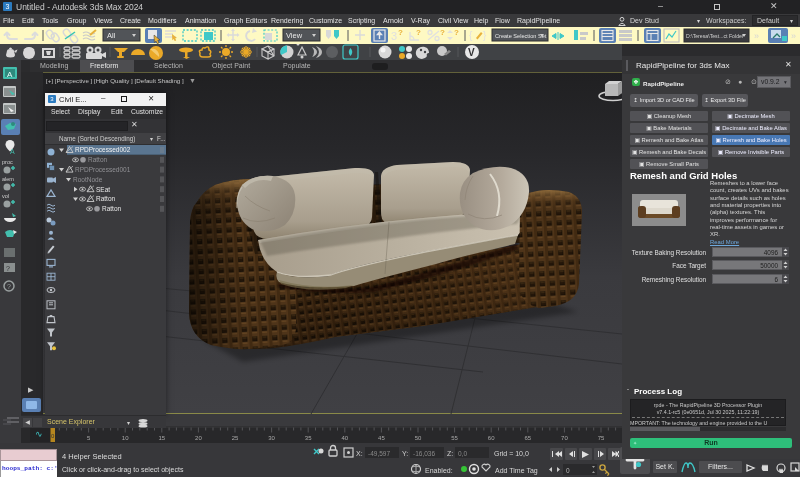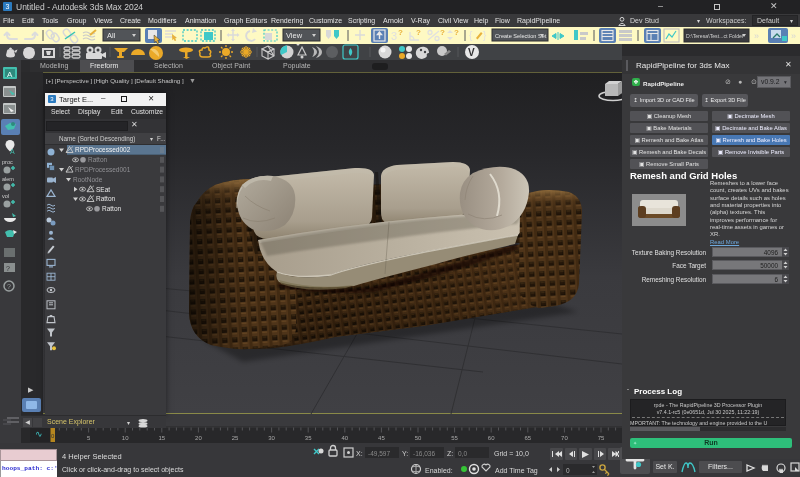--- a/index.html
+++ b/index.html
@@ -662,21 +662,21 @@
   <circle cx="37" cy="23" r="4" fill="none" stroke="#d8d8d8" stroke-width="1.2"></circle>
         <path d="M35 25 q1 -3 2 0 q1 -3 2 0 l0 3 l-3 0 z"></path>
   <rect x="47" y="18" width="8" height="8" fill="none" stroke="#d8d8d8" stroke-width="1.2"></rect>
         <path d="M51 22 l4 4 l-4 0 z"></path>
 </g>
 </svg>
 </div>
 <div class="abs" style="left:45px;top:93px;width:121px;height:322px;background:#3a3a3d;box-shadow:0 0 6px rgba(0,0,0,.5);">
 <div class="abs" style="left:0;top:0;width:121px;height:13px;background:#f2f2f2;"></div>
 <div class="abs" style="left:3px;top:2px;width:8px;height:8px;background:#2b7bc0;border-radius:1px;color:#fff;font-size:6px;text-align:center;line-height:8px;">3</div>
-<div class="txt" style="left:14px;top:2px;font-size:7.5px;color:#1a1a1a;">Target E...</div>
+<div class="txt" style="left:14px;top:2px;font-size:7.5px;color:#1a1a1a;">Civil E...</div>
 <div class="txt" style="left:56px;top:0px;font-size:8px;color:#1a1a1a;">–</div>
 <div class="abs" style="left:76px;top:3px;width:6px;height:6px;border:1px solid #1a1a1a;"></div>
 <div class="txt" style="left:103px;top:1px;font-size:7.5px;color:#1a1a1a;">✕</div>
 <div class="abs" style="left:0;top:13px;width:121px;height:13px;background:#2d2d2f;"></div>
 <div class="txt" style="left:6px;top:15px;font-size:6.8px;color:#e0e0e0;">Select</div>
 <div class="txt" style="left:33px;top:15px;font-size:6.8px;color:#e0e0e0;">Display</div>
 <div class="txt" style="left:66px;top:15px;font-size:6.8px;color:#e0e0e0;">Edit</div>
 <div class="txt" style="left:86px;top:15px;font-size:6.8px;color:#e0e0e0;">Customize</div>
 <div class="abs" style="left:0;top:26px;width:121px;height:14px;background:#333336;"></div>
 <div class="abs" style="left:1px;top:28px;width:82px;height:10px;background:#242427;border:1px solid #1e1e20;"></div>

